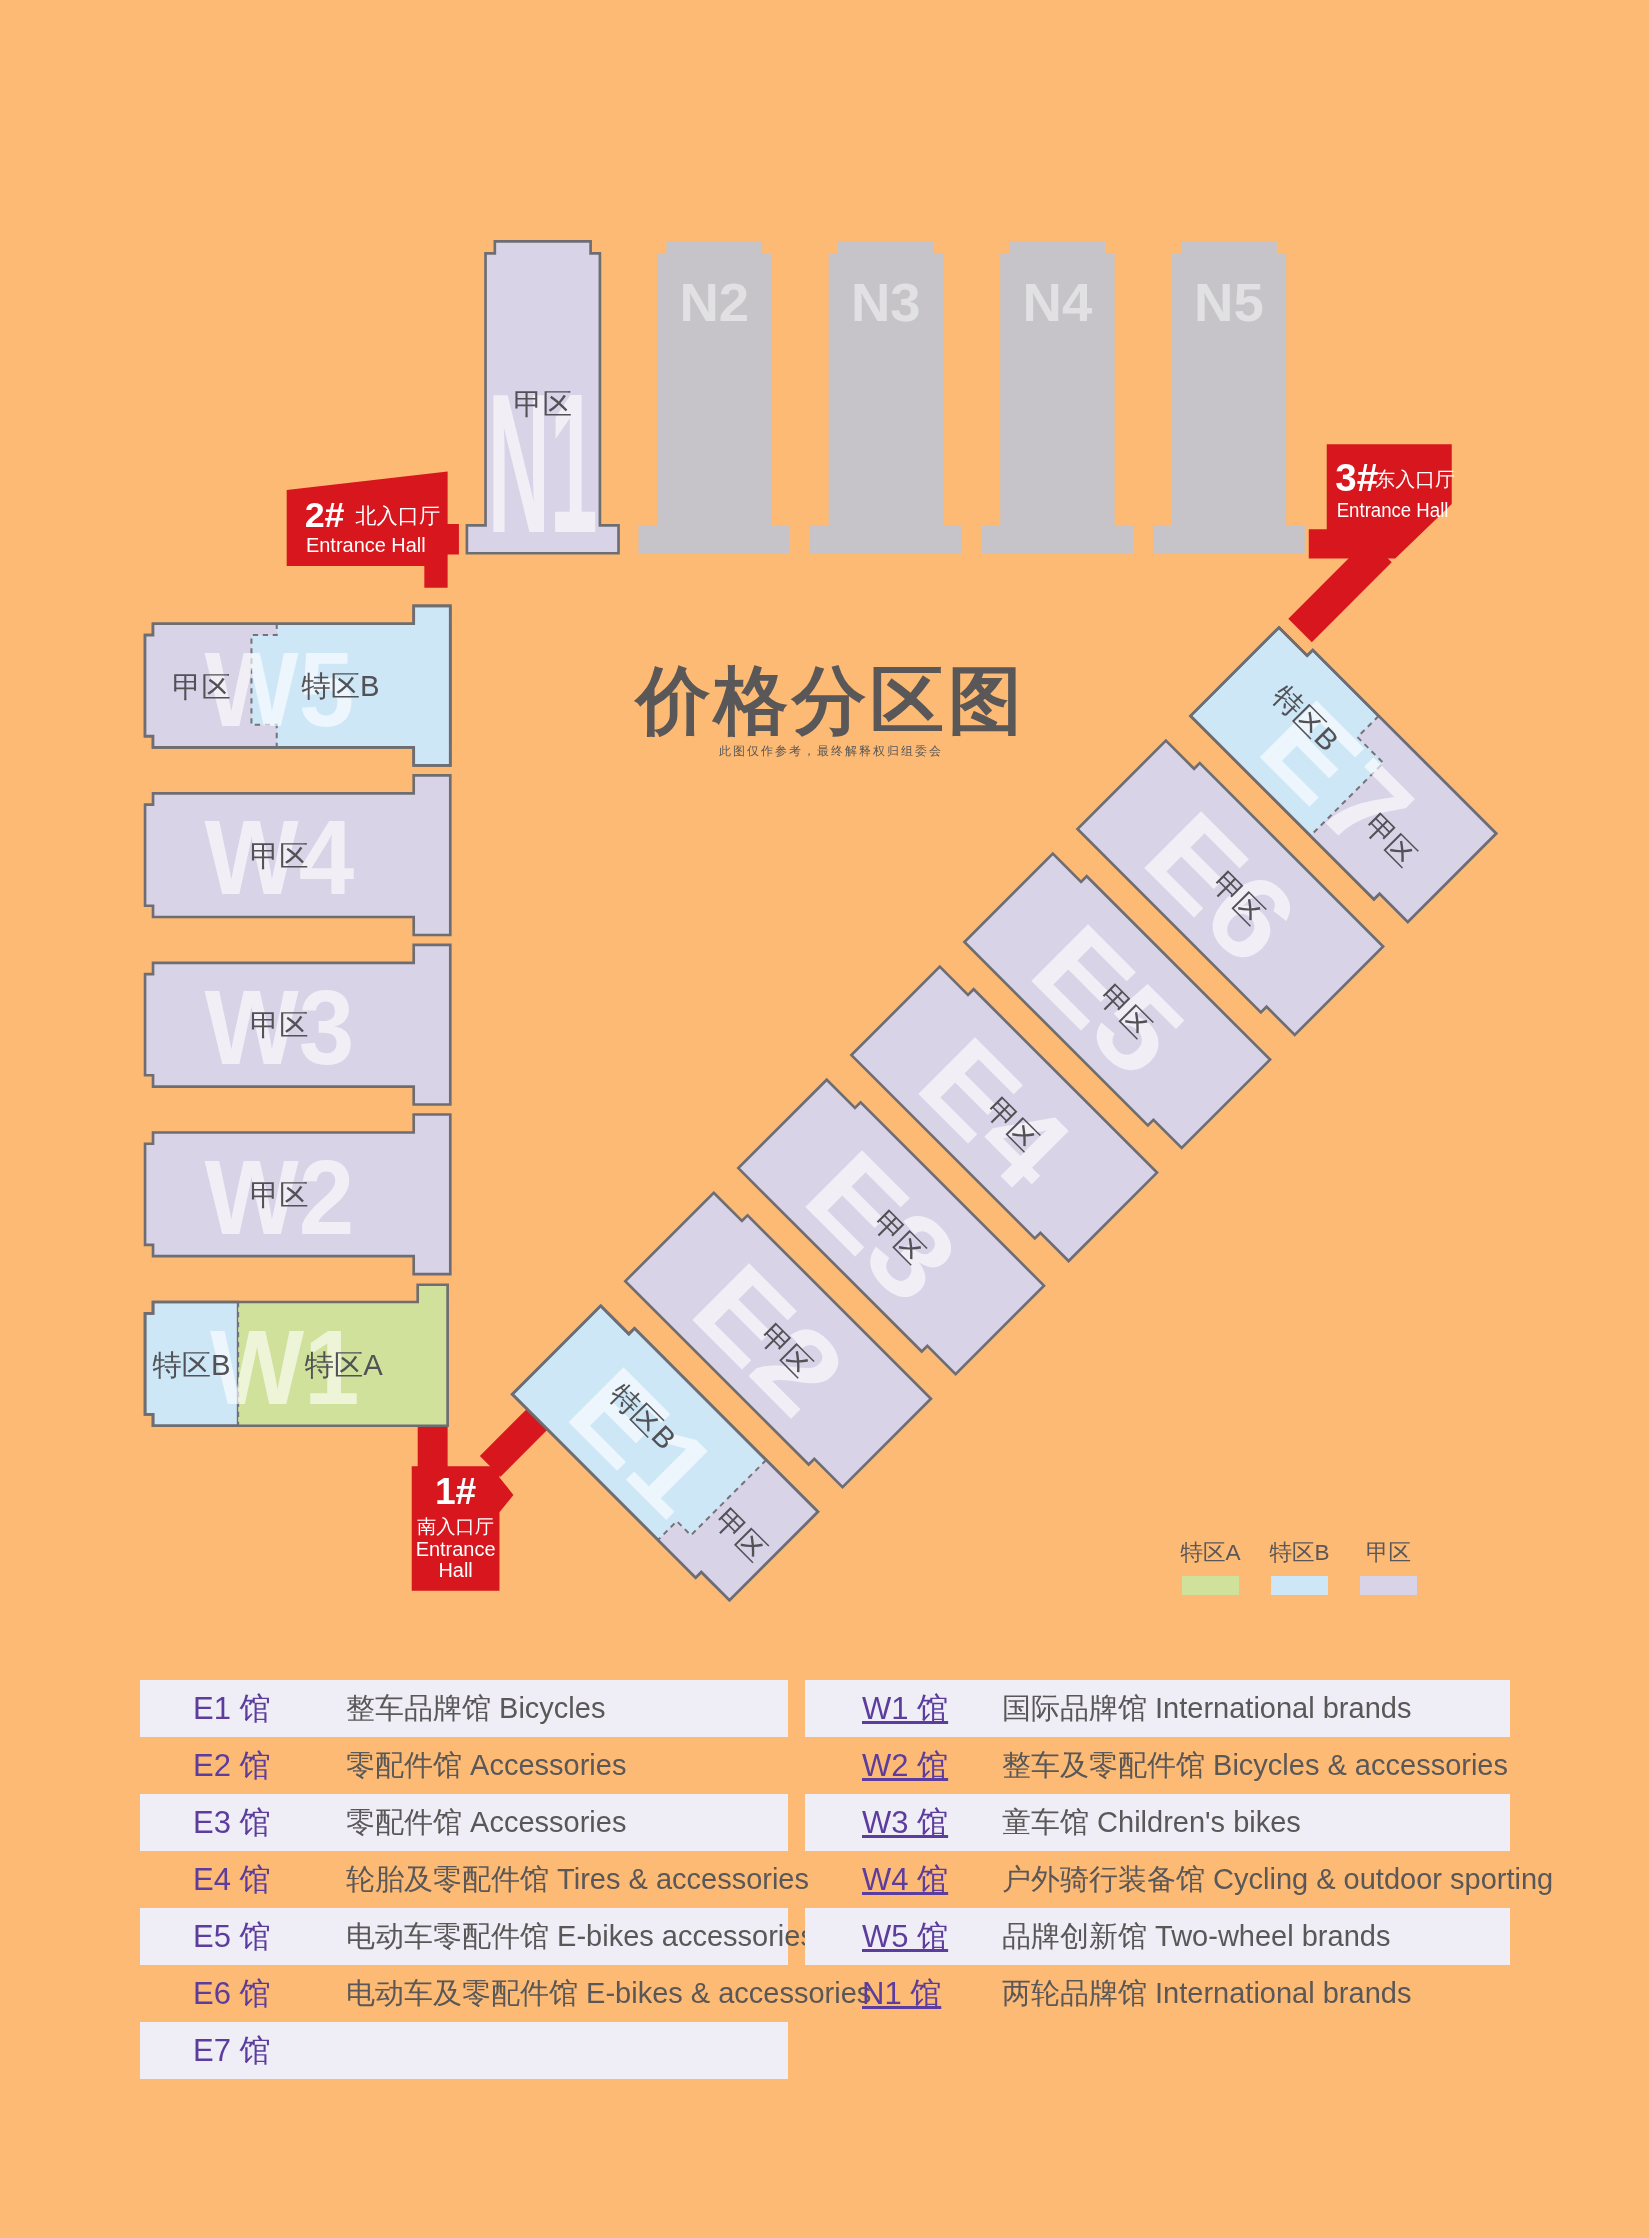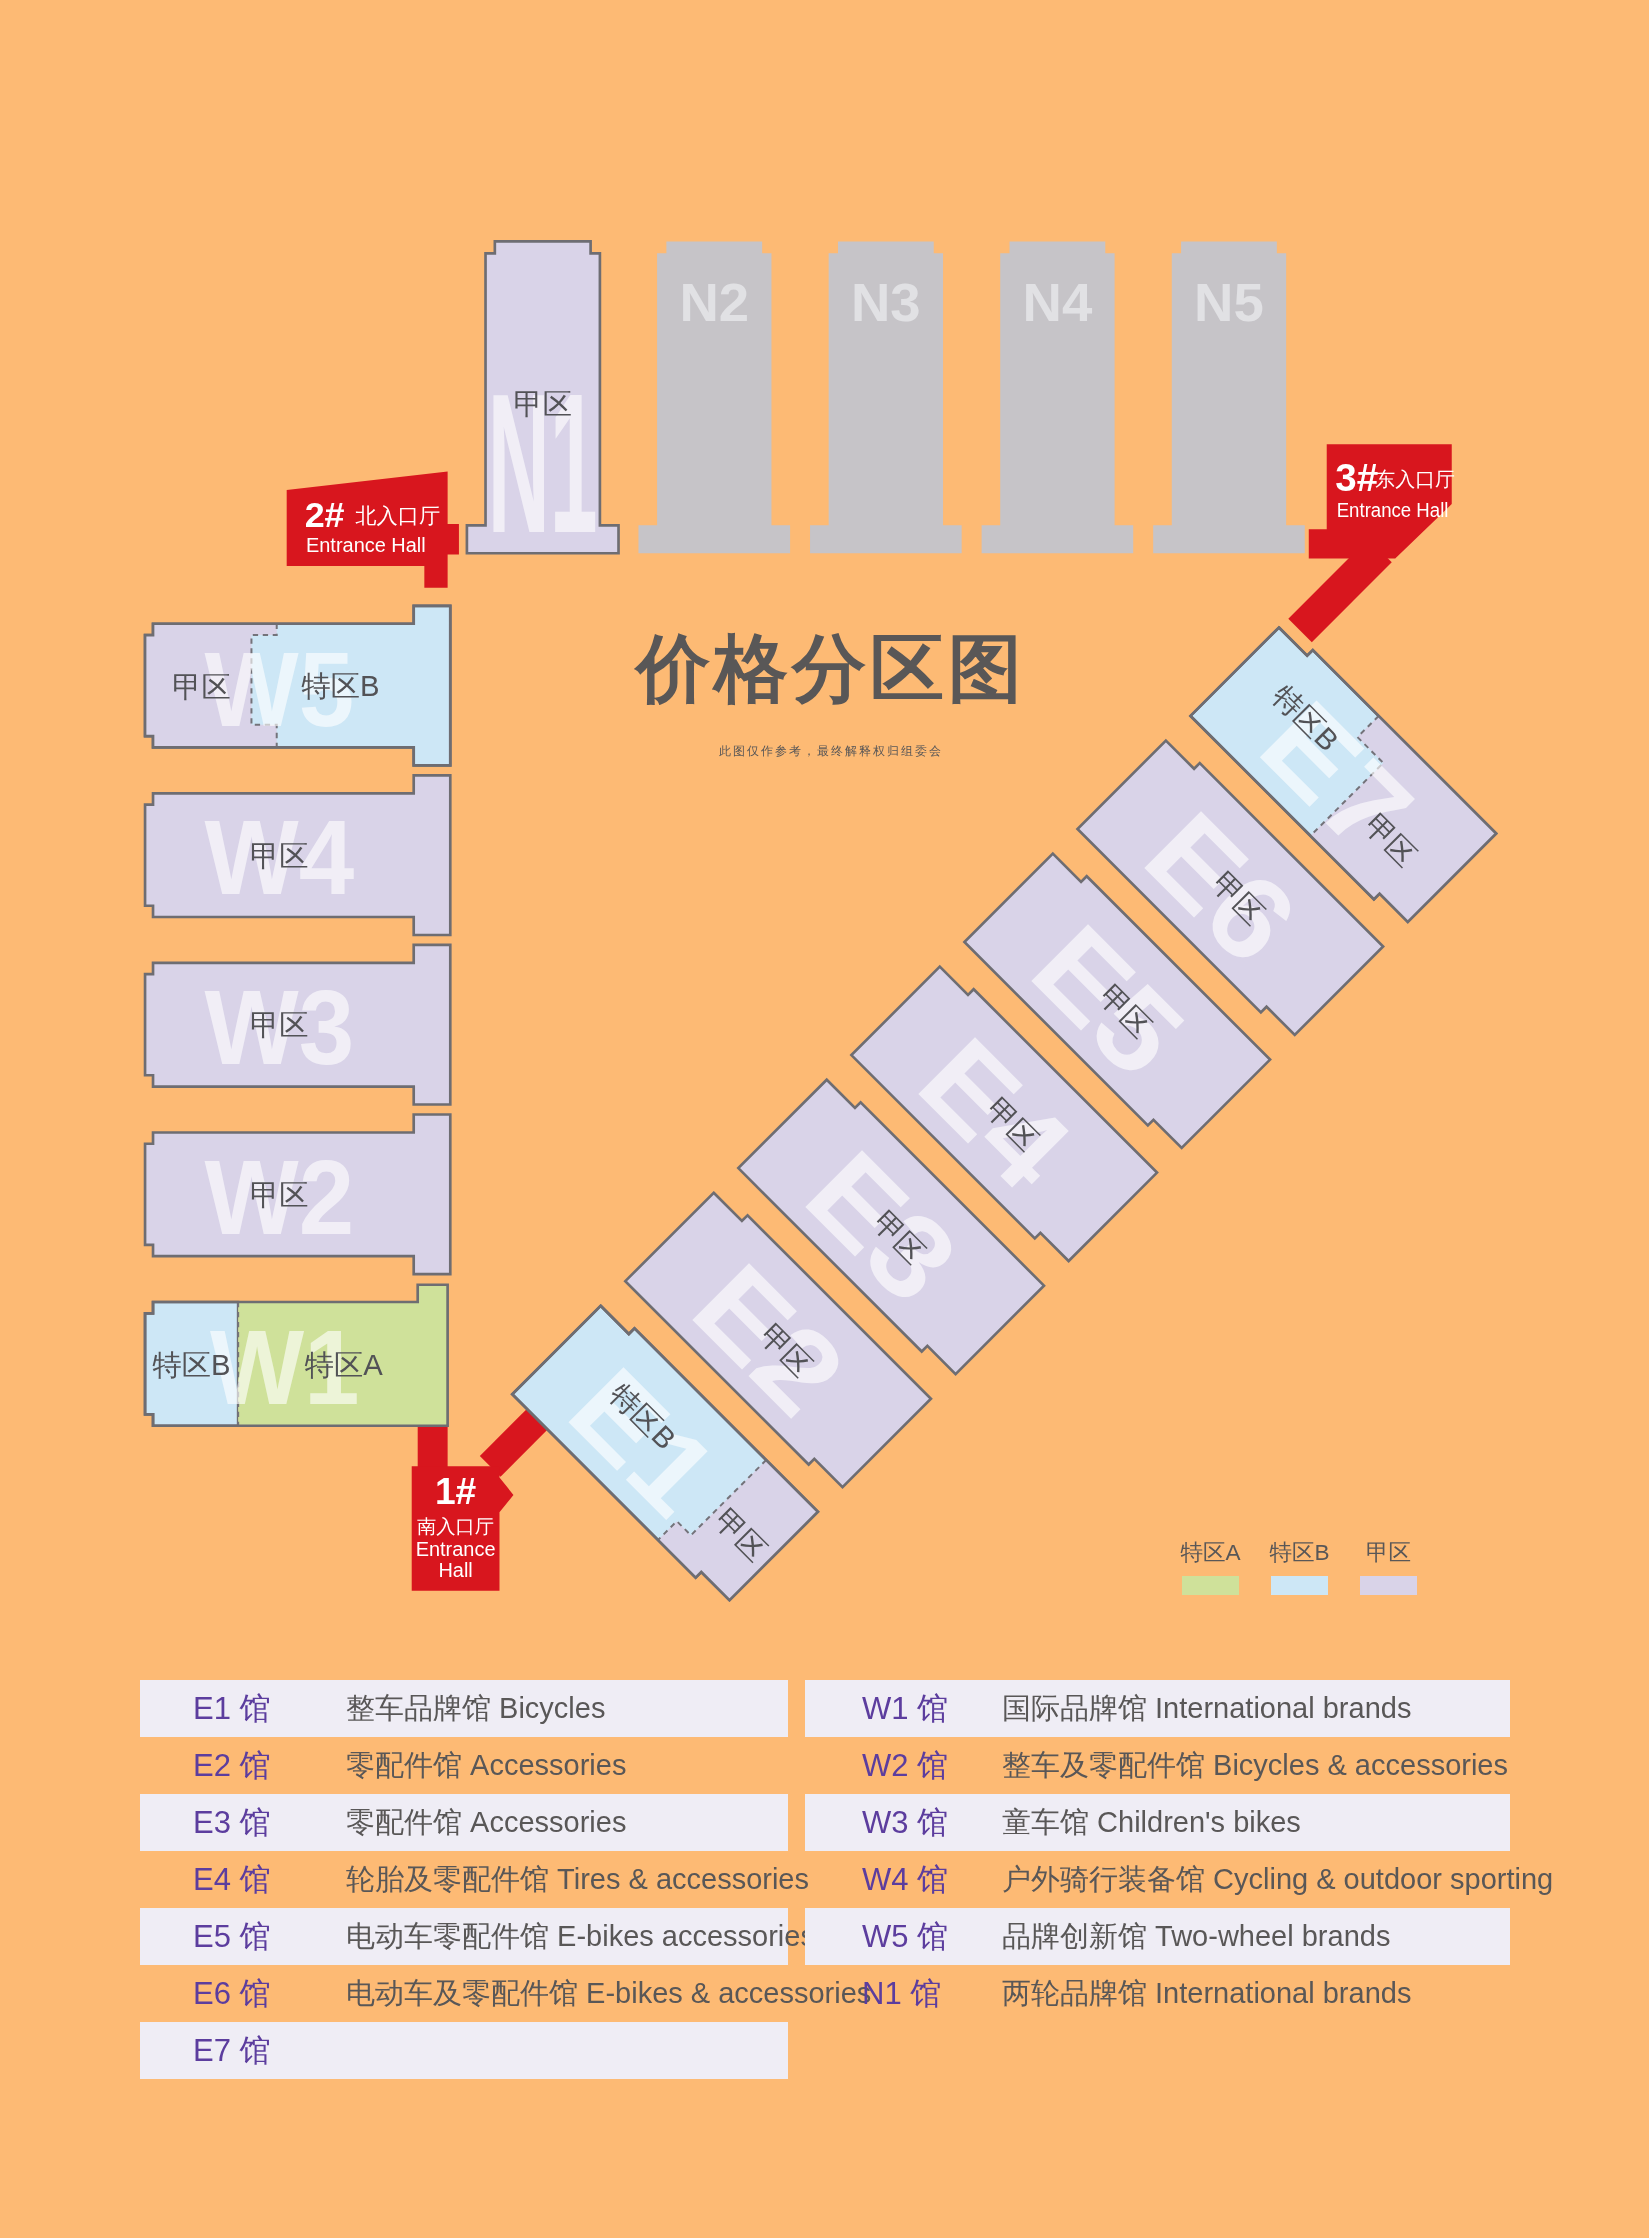--- a/index.html
+++ b/index.html
@@ -17,21 +17,21 @@
   .outline{fill:none;stroke:#6e6d72;stroke-width:4;}
   .dashed{fill:none;stroke:#74737a;stroke-width:3;stroke-dasharray:8 7;}
   .wm{fill:#ffffff;fill-opacity:0.62;font-weight:700;text-anchor:middle;}
   .wm-gray{fill:#e1e1e4;font-weight:700;text-anchor:middle;font-size:82px;}
   .zl{fill:#525256;font-size:44px;text-anchor:middle;}
   .ent-num{fill:#ffffff;font-weight:700;}
   .ent-cn{fill:#ffffff;}
   .ent-en{fill:#ffffff;}
 
   
-  .title{position:absolute;left:618px;top:620px;width:426px;text-align:center;
+  .title{position:absolute;left:618px;top:652px;width:426px;text-align:center;
          font-size:74px;font-weight:700;color:#595757;letter-spacing:4px;white-space:nowrap;}
   .subtitle{position:absolute;left:618px;top:743px;width:426px;text-align:center;
          font-size:12px;color:#595757;letter-spacing:2px;white-space:nowrap;}
 
   
   .legend{position:absolute;left:1182px;top:1537px;display:flex;gap:32px;}
   .legend-item{width:57px;display:flex;flex-direction:column;align-items:center;}
   .legend-label{font-size:22.6px;color:#595757;white-space:nowrap;margin-bottom:8px;}
   .legend-swatch{width:57px;height:18.6px;}
   .sw-a{background:#cfe19a;}
@@ -41,21 +41,21 @@
   
   .tbl-col{position:absolute;top:1680px;}
   .tbl-left{left:140px;width:648px;}
   .tbl-right{left:805px;width:705px;}
   .tbl-row{height:57px;line-height:57px;display:flex;align-items:center;}
   .tbl-left .tbl-row:nth-child(odd){background:#efedf5;}
   .tbl-right .tbl-row:nth-child(odd){background:#efedf5;}
   .tbl-left .tbl-row{padding-left:53px;}
   .tbl-right .tbl-row{padding-left:57px;}
   .tbl-hall{color:#5c3d9e;font-size:31px;width:153px;flex:0 0 auto;white-space:nowrap;}
-  .tbl-right .tbl-hall{width:140px;}
+  .tbl-right .tbl-hall{width:140px;text-decoration:underline;}
   .tbl-desc{color:#595757;font-size:29px;white-space:nowrap;}
 </style>
 </head>
 <body>
 
 <div class="page">
 
   <svg width="1650" height="2239" viewBox="0 0 2481 3367">
     <defs>
       <path id="nshape" d="M14,363 H158 V381 H172 V790 H200 V832 H-28 V790 H0 V381 H14 Z"></path>

